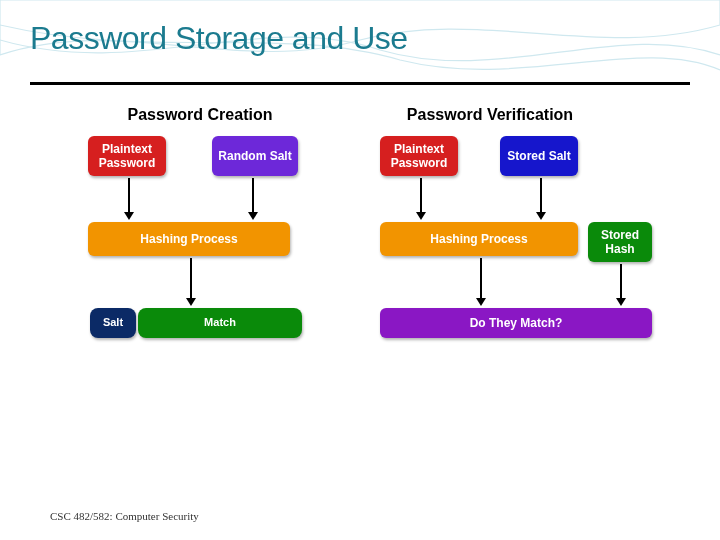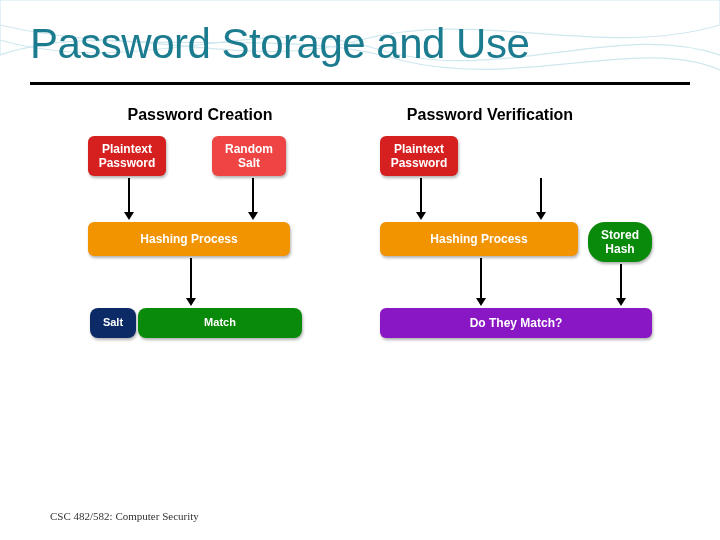--- a/index.html
+++ b/index.html
@@ -1,19 +1,19 @@
 <!DOCTYPE html>
 <html><head>
 <meta charset="utf-8">
 <style>
   * { margin: 0; padding: 0; box-sizing: border-box; }
   html, body { width: 720px; height: 540px; font-family: Arial, sans-serif; background: #fff; overflow: hidden; }
   .slide { position: relative; width: 720px; height: 540px; }
   .wave-bg { position: absolute; top: 0; left: 0; width: 720px; height: 90px; pointer-events: none; }
-  .title { position: absolute; top: 20px; left: 30px; font-size: 42px; font-weight: 400; color: #1b7b8f; letter-spacing: -0.5px; }
+  .title { position: absolute; top: 20px; left: 30px; font-size: 32px; font-weight: 400; color: #1b7b8f; letter-spacing: -0.5px; }
   .title-underline { position: absolute; top: 82px; left: 30px; width: 660px; height: 3px; background: #000; }
   .diagram { position: absolute; top: 100px; left: 70px; width: 580px; height: 350px; }
   .heading { position: absolute; font-weight: bold; font-size: 16px; color: #000000; text-align: center; }
   .box { position: absolute; display: flex; align-items: center; justify-content: center; color: #fff; font-weight: bold; font-size: 12px; text-align: center; border-radius: 6px; padding: 4px; line-height: 1.2; box-shadow: 1px 2px 3px rgba(0,0,0,0.3); }
   .box.small { border-radius: 8px; font-size: 11px; margin-left: 12px; }
   .arrow { position: absolute; display: flex; flex-direction: column; align-items: center; }
   .arrow-line { width: 2px; background: #000; }
   .arrow-head { width: 0; height: 0; border-left: 5px solid transparent; border-right: 5px solid transparent; border-top: 8px solid #000; }
   .footer { position: absolute; bottom: 18px; left: 28px; font-size: 11px; font-family: Georgia, serif; color: #333; padding-left: 22px; }
 </style>
@@ -31,21 +31,21 @@
   <div class="title">Password Storage and Use</div>
   <div class="title-underline"></div>
 
   <div class="diagram">
 
     <div class="heading" style="top:6px; left:40px; width:180px;">Password Creation</div>
     <div class="heading" style="top:6px; left:330px; width:180px;">Password Verification</div>
 
     <div class="box" style="top:36px; left:18px; width:78px; height:40px; background:#d61f1f;">Plaintext
 Password</div>
-    <div class="box" style="top:36px; left:142px; width:74px; height:40px; background:#ef4444;">Random
+    <div class="box" style="top:36px; left:142px; width:86px; height:40px; background:#6d28d9;">Random
 Salt</div>
 
     <div class="arrow" style="top:78px; left:54px;">
         <div class="arrow-line" style="height:34px;"></div>
         <div class="arrow-head"></div>
       </div>
     <div class="arrow" style="top:78px; left:178px;">
         <div class="arrow-line" style="height:34px;"></div>
         <div class="arrow-head"></div>
       </div>
@@ -55,33 +55,35 @@
     <div class="arrow" style="top:158px; left:116px;">
         <div class="arrow-line" style="height:40px;"></div>
         <div class="arrow-head"></div>
       </div>
 
     <div class="box small" style="top:208px; left:8px; width:46px; height:30px; background:#0b2a66;">Salt</div>
     <div class="box small" style="top:208px; left:56px; width:164px; height:30px; background:#0a8a0a;">Match</div>
 
     <div class="box" style="top:36px; left:310px; width:78px; height:40px; background:#d61f1f;">Plaintext
 Password</div>
+    <div class="box" style="top:36px; left:430px; width:78px; height:40px; background:#1616cc;">Stored
+Salt</div>
 
     <div class="arrow" style="top:78px; left:346px;">
         <div class="arrow-line" style="height:34px;"></div>
         <div class="arrow-head"></div>
       </div>
     <div class="arrow" style="top:78px; left:466px;">
         <div class="arrow-line" style="height:34px;"></div>
         <div class="arrow-head"></div>
       </div>
 
     <div class="box" style="top:122px; left:310px; width:198px; height:34px; background:#f29400;">Hashing Process</div>
 
-    <div class="box" style="top:122px; left:518px; width:64px; height:40px; background:#0a8a0a;border-radius:17px;">Stored
+    <div class="box" style="top:122px; left:518px; width:64px; height:40px; background:#0a8a0a;">Stored
 Hash</div>
 
     <div class="arrow" style="top:158px; left:406px;">
         <div class="arrow-line" style="height:40px;"></div>
         <div class="arrow-head"></div>
       </div>
     <div class="arrow" style="top:164px; left:546px;">
         <div class="arrow-line" style="height:34px;"></div>
         <div class="arrow-head"></div>
       </div>

